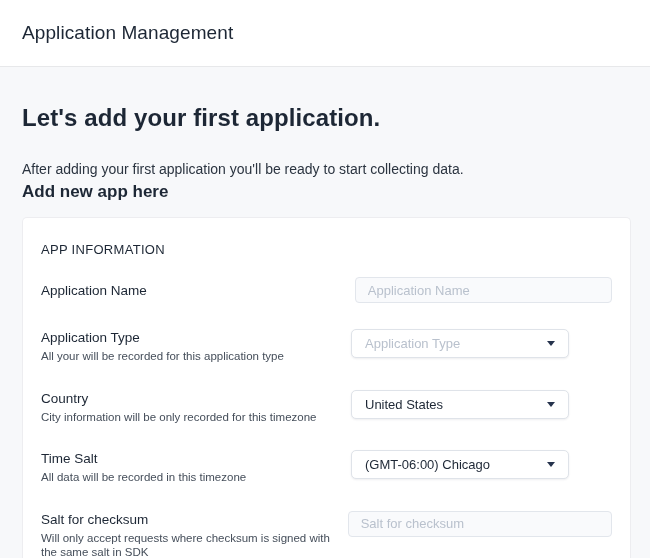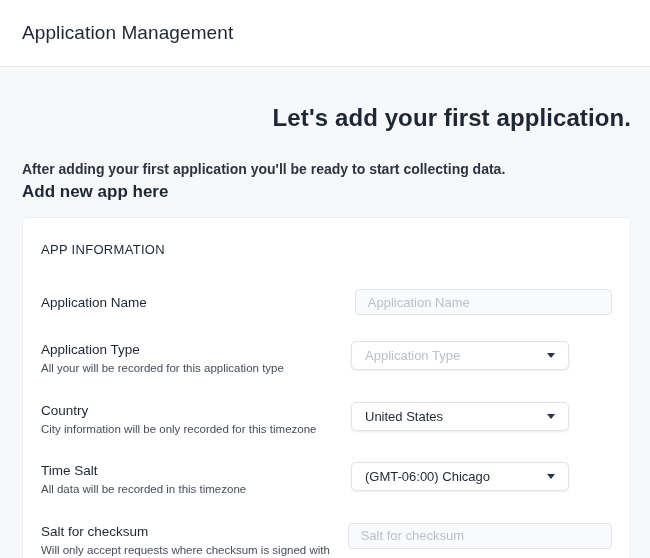--- a/index.html
+++ b/index.html
@@ -28,27 +28,26 @@
   .main {
     padding: 0 19px 0 22px;
   }
   .hero-heading {
     margin-top: 36px;
     font-size: 24px;
     line-height: 30px;
     font-weight: 600;
     color: var(--text-dark, #1d2735);
     letter-spacing: 0.1px;
-    text-align: right;
   }
   .hero-subtitle {
     margin-top: 26px;
     font-size: 14px;
     line-height: 20px;
-    font-weight: 700;
+    font-weight: 400;
     color: #2b3440;
   }
   .add-heading {
     font-size: 17px;
     line-height: 26px;
     font-weight: 600;
     color: var(--text-dark, #1d2735);
   }
   
   .card {
@@ -59,21 +58,21 @@
     border: 1px solid var(--card-border, #ededf0);
     border-bottom: none;
     border-radius: 5px 5px 0 0;
     padding: 24px 18px 20px 18px;
   }
   .section-title {
     font-size: 13px;
     font-weight: 500;
     letter-spacing: 0.3px;
     color: var(--text-dark, #1d2735);
-    margin-bottom: 32px;
+    margin-bottom: 20px;
   }
   .form-row {
     display: flex;
     align-items: flex-start;
     margin-bottom: 26px;
   }
   .form-row.center { align-items: center; gap: 16px; }
   .form-row:last-child { margin-bottom: 0; }
   .row-left {
     width: 310px;

